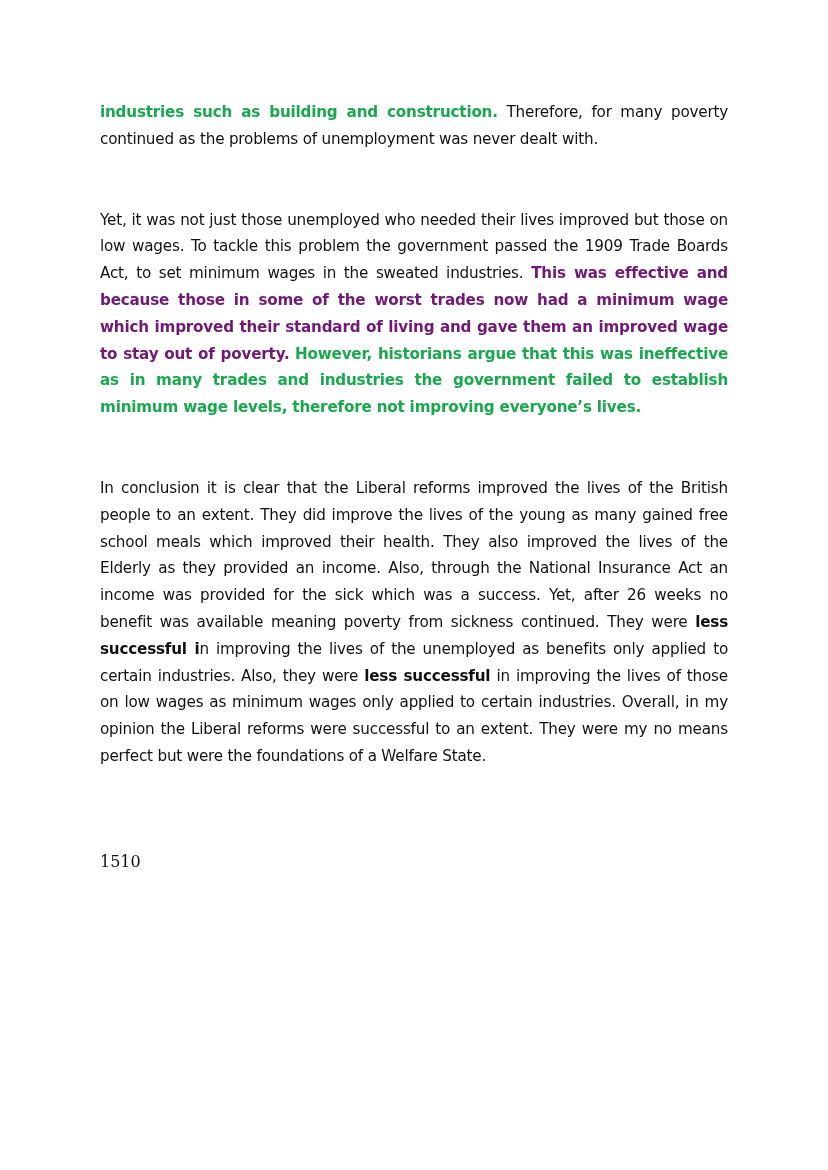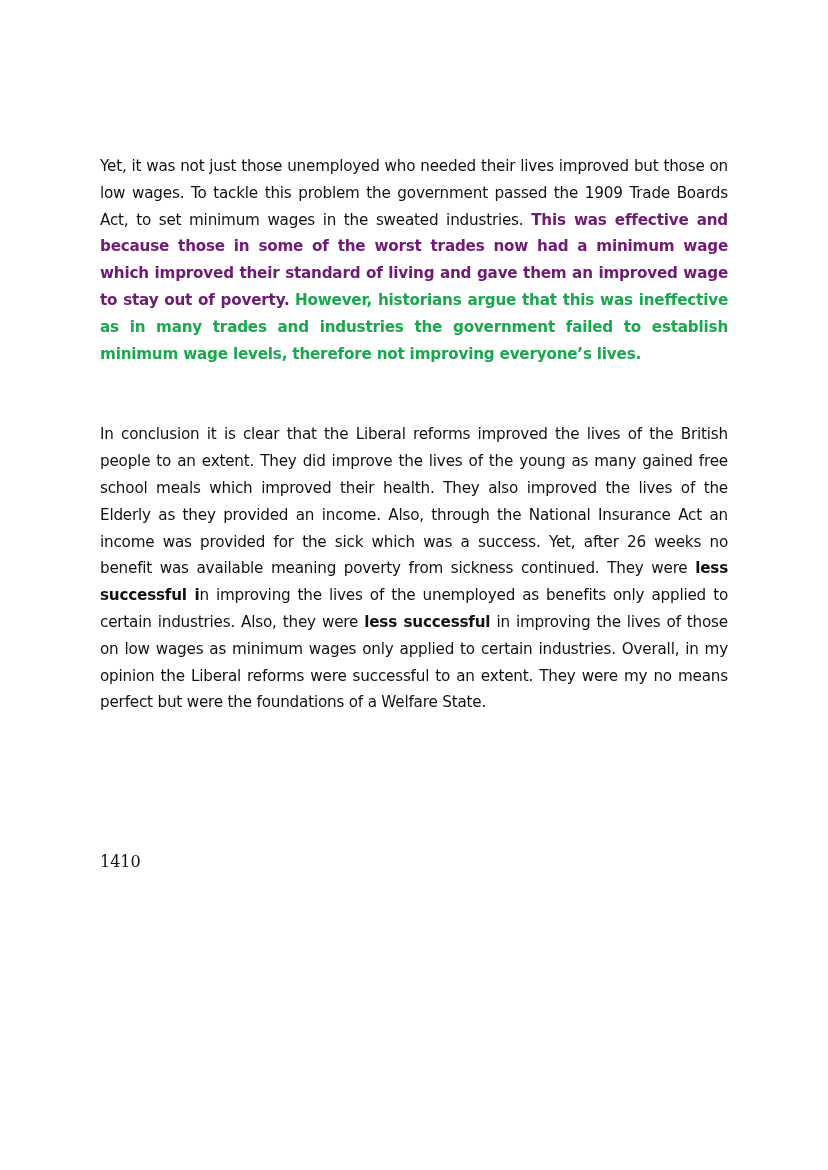--- a/index.html
+++ b/index.html
@@ -18,23 +18,26 @@
   .bold { font-weight: bold; }
   .wordcount {
     position: absolute; left: 100px; top: 852px;
     font-family: "DejaVu Serif", serif; font-size: 16px; color: #111;
   }
 </style>
 </head>
 <body>
 
 <div class="page">
+  <p class="para">
+    <span class="green">industries such as building and construction.</span><span>  Therefore, for many poverty continued as the problems of unemployment was never dealt with.</span>
+  </p>
   <div class="gap1"></div>
   <p class="para">
     <span>Yet, it was not just those unemployed who needed their lives improved but those on low wages.  To tackle this problem the government passed the 1909 Trade Boards Act, to set minimum wages in the sweated industries.  </span><span class="red">This was effective and because those in some of the worst trades now had a minimum wage which improved their standard of living and gave them an improved wage to stay out of poverty.</span><span>  </span><span class="green">However, historians argue that this was ineffective as in many trades and industries the government failed to establish minimum wage levels, therefore not improving everyone’s lives.</span>
   </p>
   <div class="gap2"></div>
   <p class="para">
     <span>In conclusion it is clear that the Liberal reforms improved the lives of the British people to an extent. They did improve the lives of the young as many gained free school meals which improved their health. They also improved the lives of the Elderly as they provided an income. Also, through the National Insurance Act an income was provided for the sick which was a success. Yet, after 26 weeks no benefit was available meaning poverty from sickness continued. They were </span><span class="bold">less successful i</span><span>n improving the lives of the unemployed as benefits only applied to certain industries.  Also, they were </span><span class="bold">less successful</span><span> in improving the lives of those on low wages as minimum wages only applied to certain industries.  Overall, in my opinion the Liberal reforms were successful to an extent. They were my no means perfect but were the foundations of a Welfare State.</span>
   </p>
 </div>
 
-<div class="wordcount">1410</div>
+<div class="wordcount">1510</div>
 
 </body></html>

